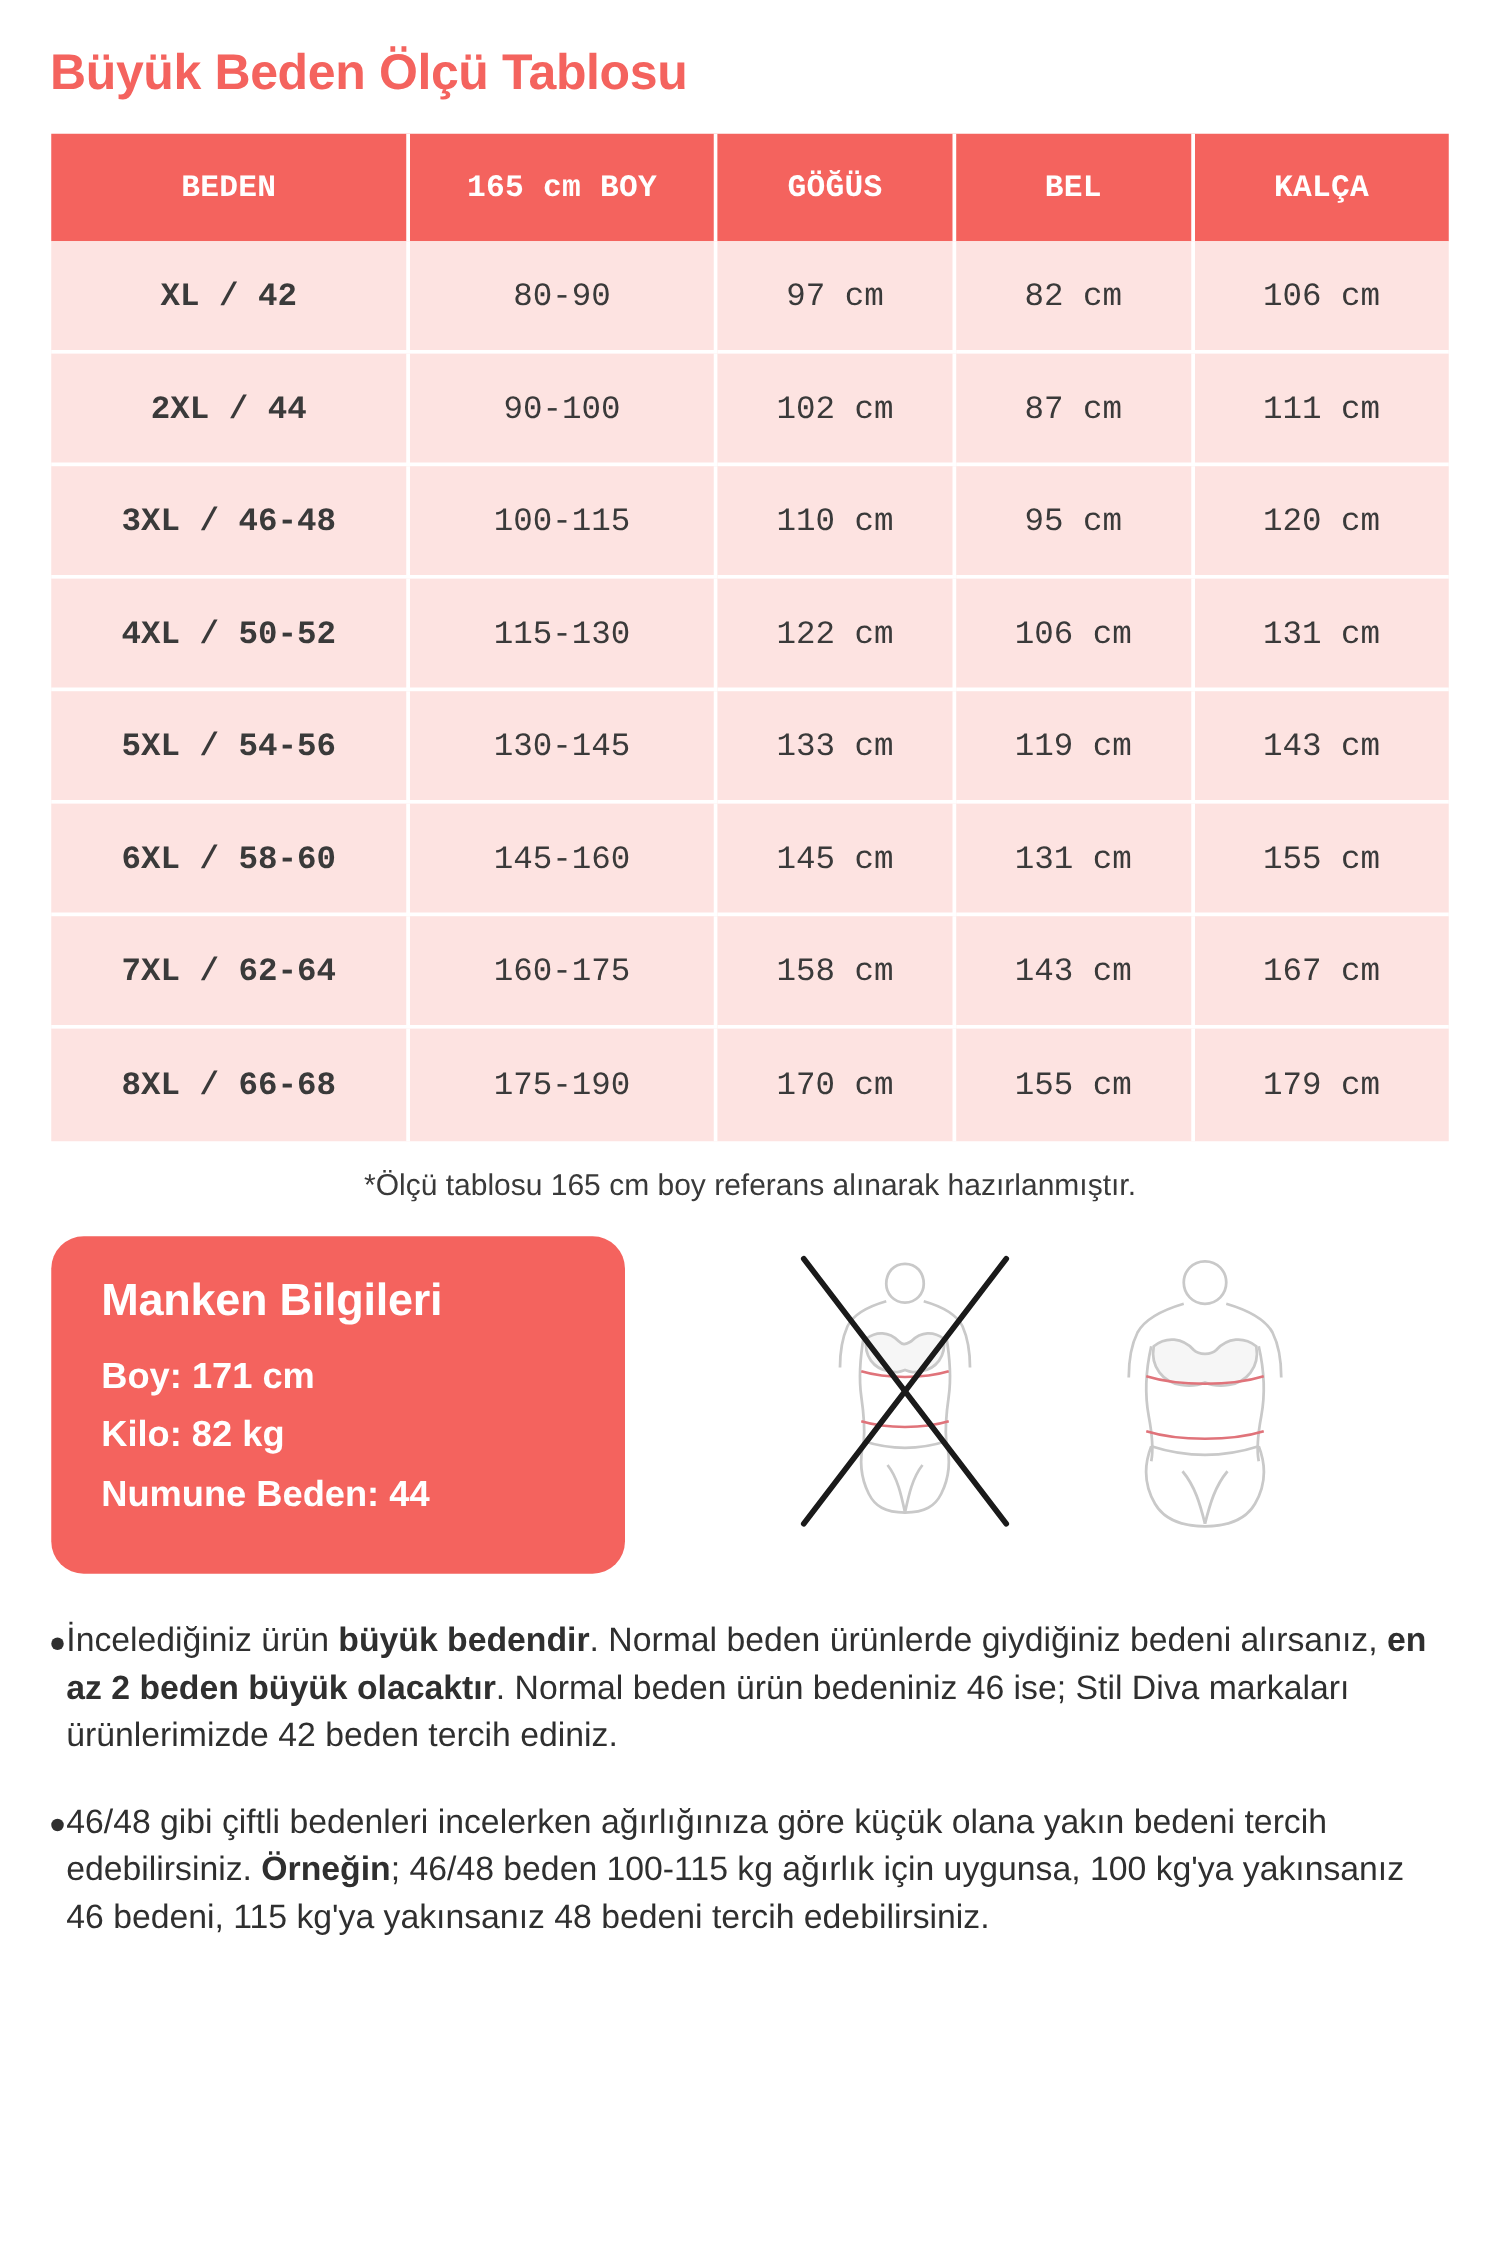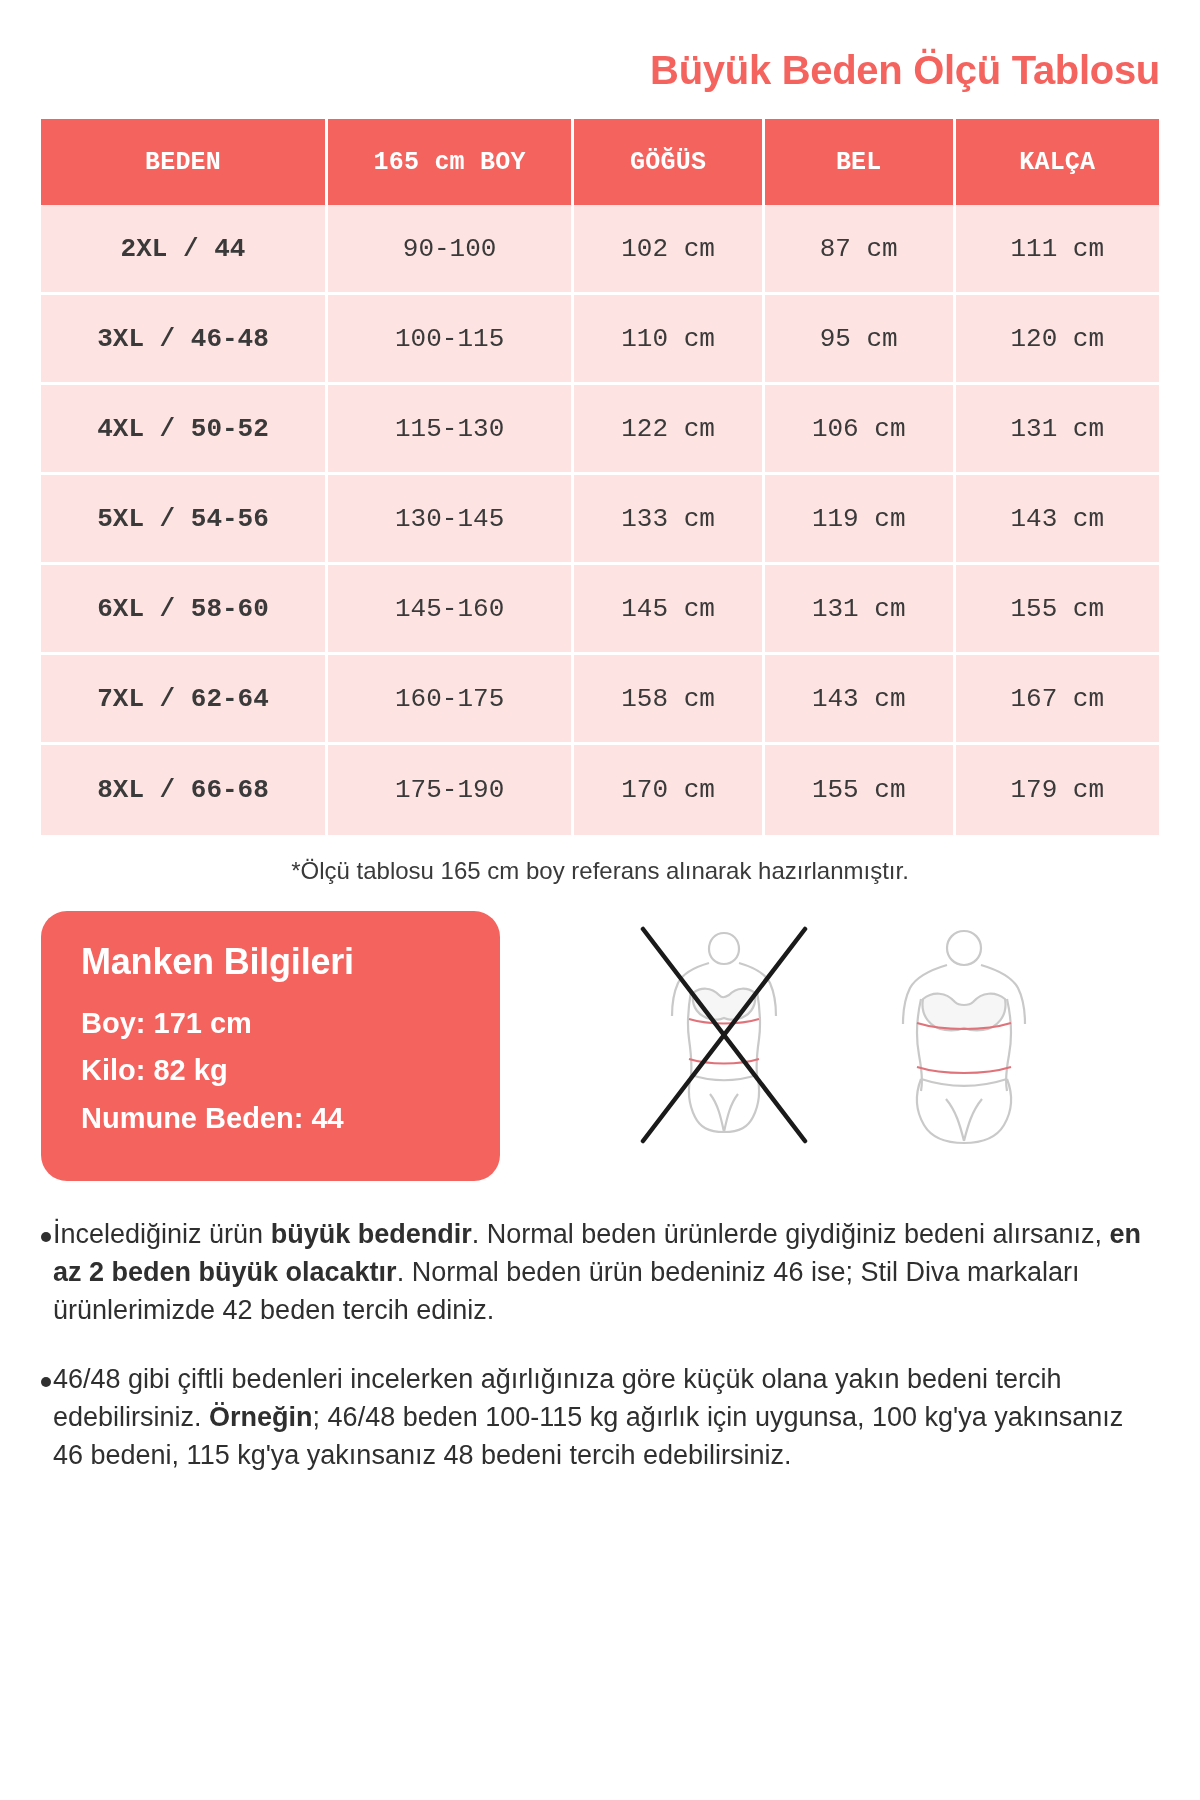--- a/index.html
+++ b/index.html
@@ -12,26 +12,26 @@
   }
   .page {
     width: 1200px;
     height: 1800px;
     position: relative;
     padding: 0 40px;
   }
 
   
   .title {
-    text-align: right;
+    text-align: left;
     font-size: 40px;
     font-weight: bold;
     color: #f4635e;
     letter-spacing: -0.3px;
-    padding-top: 48px;
+    padding-top: 36px;
     padding-bottom: 26px;
   }
 
   
   .size-table {
     width: 1118px;
     margin: 0 auto;
     border-collapse: separate;
     border-spacing: 0;
     table-layout: fixed;
@@ -162,20 +162,27 @@
     <thead>
       <tr>
         <th>BEDEN</th>
         <th>165 cm BOY</th>
         <th>GÖĞÜS</th>
         <th>BEL</th>
         <th>KALÇA</th>
       </tr>
     </thead>
     <tbody>
+      <tr>
+        <td class="size-cell">XL / 42</td>
+        <td>80-90</td>
+        <td>97 cm</td>
+        <td>82 cm</td>
+        <td>106 cm</td>
+      </tr>
       <tr>
         <td class="size-cell">2XL / 44</td>
         <td>90-100</td>
         <td>102 cm</td>
         <td>87 cm</td>
         <td>111 cm</td>
       </tr>
       <tr>
         <td class="size-cell">3XL / 46-48</td>
         <td>100-115</td>

